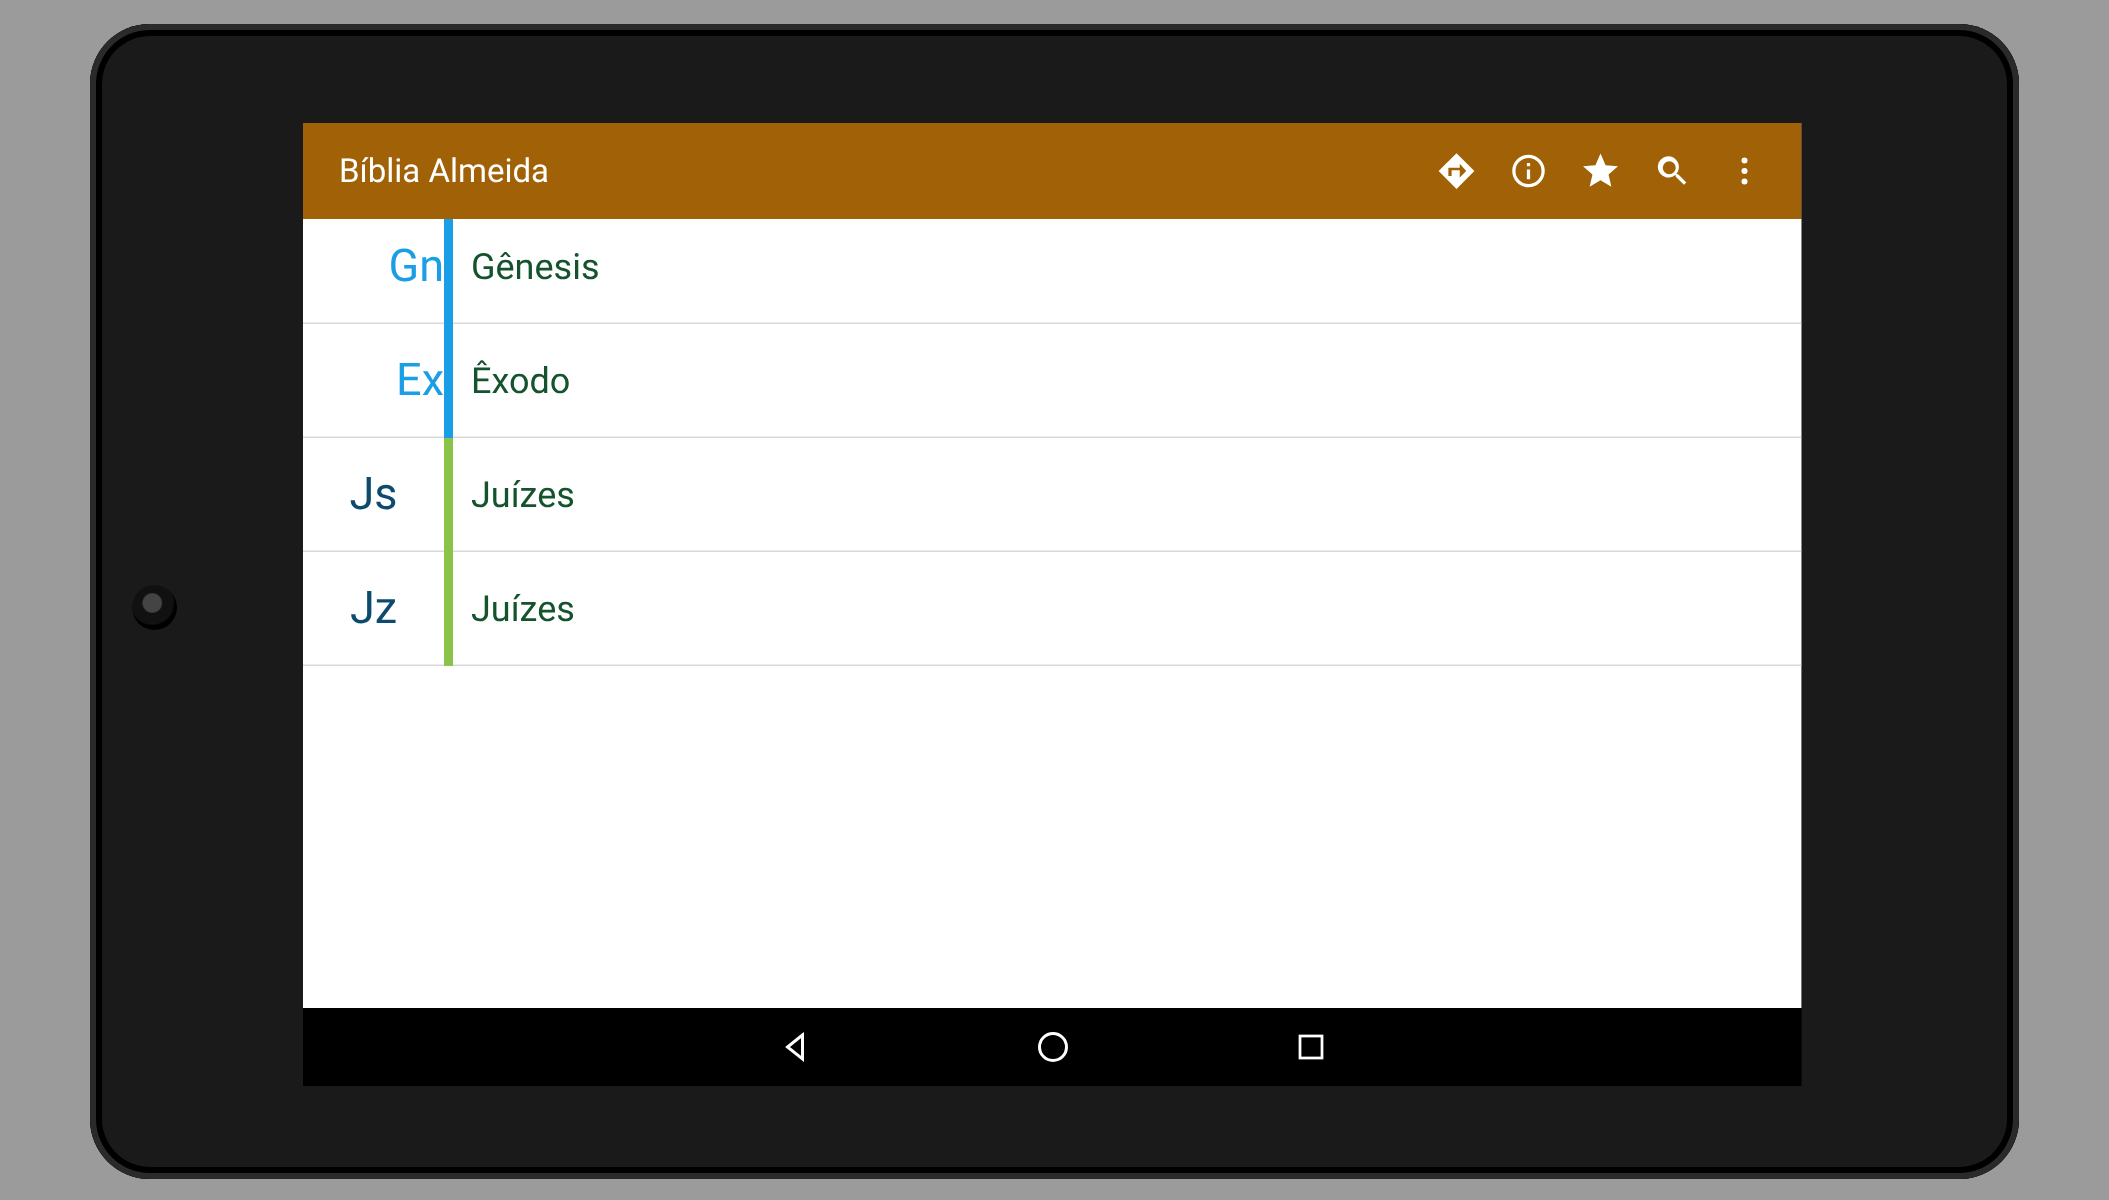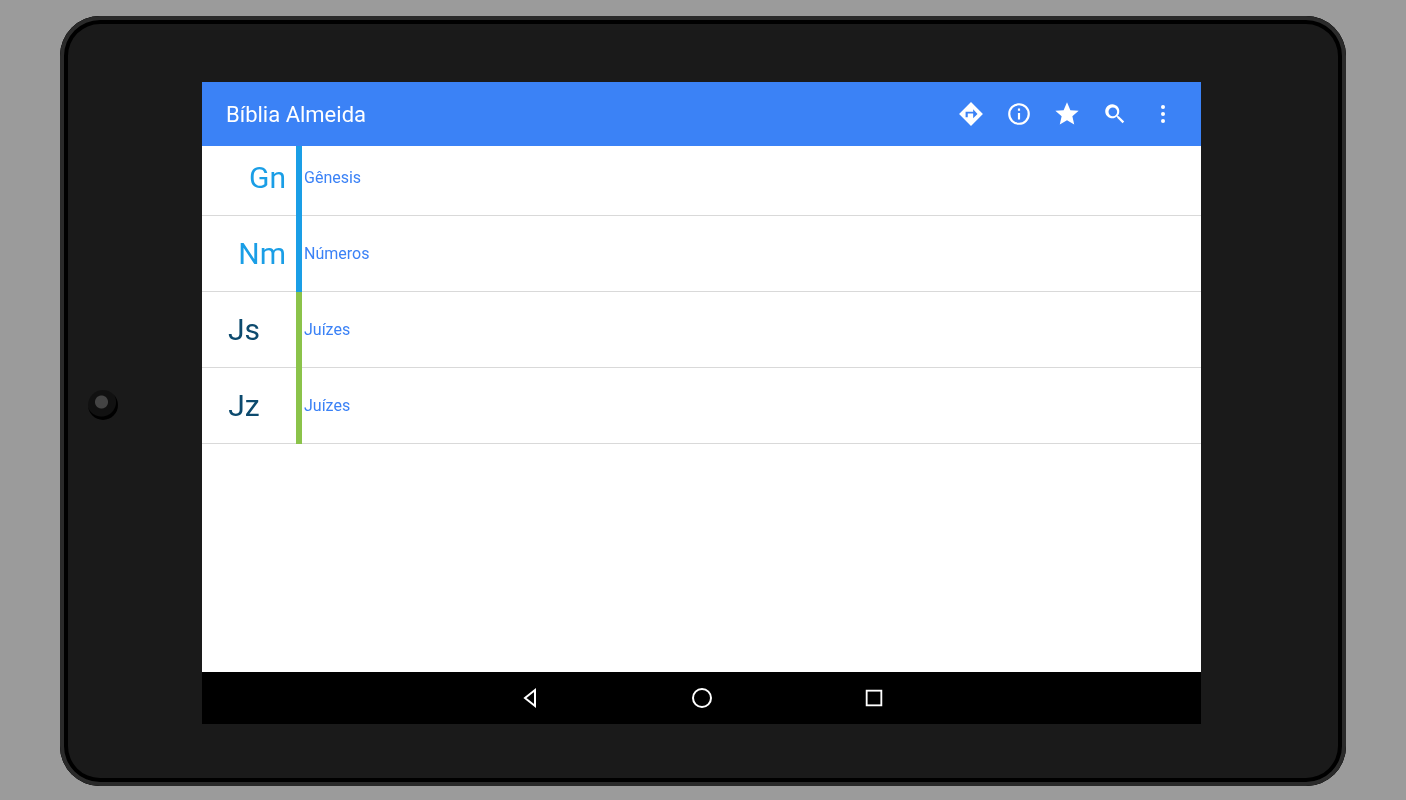--- a/index.html
+++ b/index.html
@@ -28,21 +28,21 @@
   }
   .app {
     position: absolute;
     left: 0; top: 0; right: 0;
     height: 590px;
     background: #fff;
     display: flex; flex-direction: column;
   }
   .action-bar {
     height: 64px;
-    background: #3b82f6;
+    background: #a16207;
     display: flex;
     align-items: center;
     padding: 0 14px 0 24px;
     color: #fff;
   }
   .action-bar .title {
     font-size: 22px;
     font-weight: 400;
     flex: 1;
   }
@@ -63,32 +63,31 @@
     border-bottom: 1px solid #d9d9d9;
     display: flex;
     align-items: center;
     cursor: pointer;
     background: #fff;
   }
   .row:first-child { margin-top: -6px; }
   .abbr {
     width: 94px;
     text-align: right;
-    padding-right: 10px;
     font-size: 30px;
     font-weight: 400;
   }
   .stripe {
     width: 6px;
     height: 76px;
   }
   .name {
-    padding-left: 2px;
-    font-size: 16px;
-    color: #3b82f6;
+    padding-left: 12px;
+    font-size: 24px;
+    color: #14532d;
   }
   .c-blue .abbr { color: #1a9ee6; }
   .c-blue .stripe { background: #1a9ee6; }
   .c-green .abbr { color: #0c4a6e; text-align: center; }
   .c-green .stripe { background: #8bc34a; }
   .navbar {
     position: absolute;
     left: 0; right: 0; bottom: 0;
     height: 52px;
     background: #000;
@@ -144,23 +143,23 @@
         </div>
       </div>
 
       <div class="list" id="book-list">
           <div class="row c-blue">
             <div class="abbr">Gn</div>
             <div class="stripe"></div>
             <div class="name">Gênesis</div>
           </div>
           <div class="row c-blue">
-            <div class="abbr">Nm</div>
+            <div class="abbr">Ex</div>
             <div class="stripe"></div>
-            <div class="name">Números</div>
+            <div class="name">Êxodo</div>
           </div>
           <div class="row c-green">
             <div class="abbr">Js</div>
             <div class="stripe"></div>
             <div class="name">Juízes</div>
           </div>
           <div class="row c-green">
             <div class="abbr">Jz</div>
             <div class="stripe"></div>
             <div class="name">Juízes</div>

